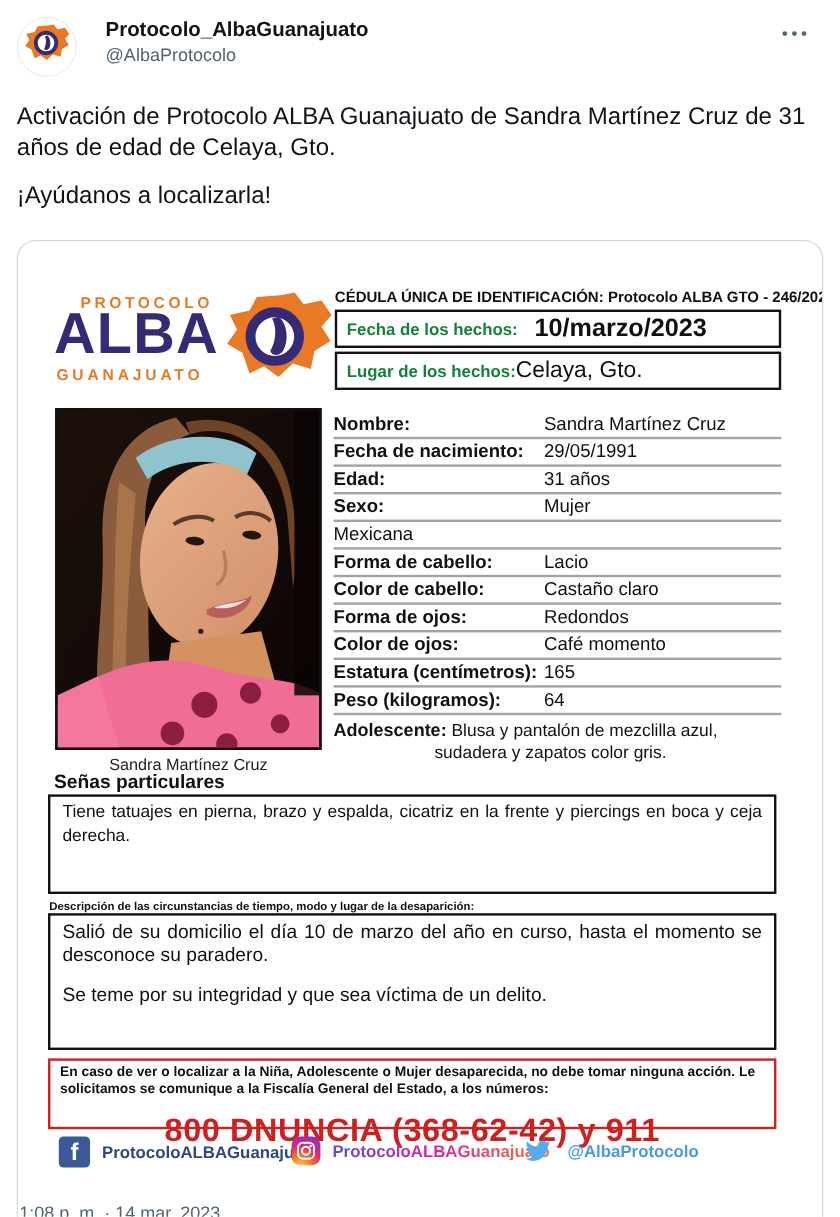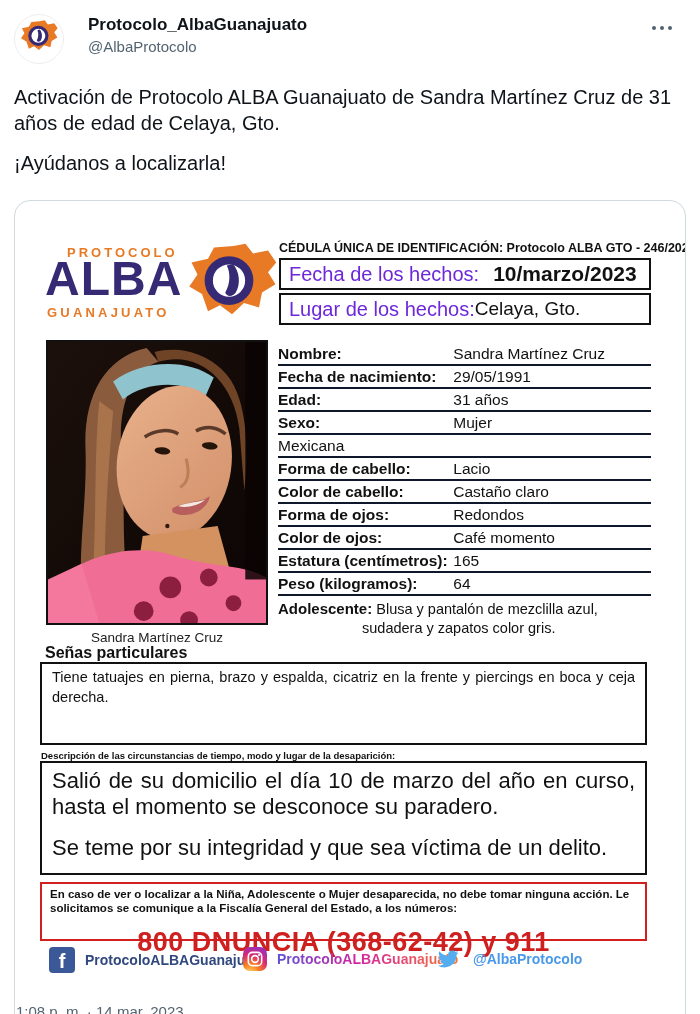--- a/index.html
+++ b/index.html
@@ -42,48 +42,48 @@
 
   
   .ced-header { position:absolute; left:264px; top:40px; width:380px; font-size:12.5px; color:#111; white-space:nowrap; }
   .ced-header b { font-weight:700; }
   .fact-box {
     position:absolute; left:264px; width:372px; height:32px;
     border:2px solid #111; display:flex; align-items:center; padding:0 8px; background:#fff;
   }
   .fact-box.f1 { top:57px; }
   .fact-box.f2 { top:92px; }
-  .fact-label { font-size:20px; font-weight:400; color:#6d28d9; }
+  .fact-label { font-size:14px; font-weight:700; color:#15803d; }
   .fact-value1 { font-size:21px; font-weight:700; margin-left:14px; color:#111; }
   .fact-value2 { font-size:19px; color:#111; }
 
   
   .photo-frame { position:absolute; left:31px; top:139px; width:222px; height:285px; border:2px solid #111; background:#120a07; }
   .photo-frame svg { display:block; width:100%; height:100%; }
   .photo-caption { position:absolute; left:31px; top:429px; width:222px; text-align:center; font-size:13.5px; color:#222; }
 
   
   .fields { position:absolute; left:263px; top:142px; width:373px; }
-  .frow { display:flex; height:23px; align-items:center; border-bottom:2px solid #0f172a; }
+  .frow { display:flex; height:23px; align-items:center; border-bottom:2px solid #a3a3a3; }
   .frow .fl { width:47%; font-size:15.5px; font-weight:700; color:#111; white-space:nowrap; }
   .frow .fv { font-size:15.5px; color:#111; white-space:nowrap; }
   .vestimenta { position:absolute; left:263px; top:399px; width:376px; font-size:14.5px; line-height:1.25; color:#111;
                 padding-left:84px; text-indent:-84px; }
   .vestimenta b { font-weight:700; font-size:15px; }
 
   
   .senas-title { position:absolute; left:30px; top:443px; font-size:16px; font-weight:700; color:#111; }
   .senas-box {
     position:absolute; left:25px; top:461px; width:607px; height:83px;
     border:2px solid #111; padding:4px 10px; font-size:14.5px; line-height:1.35; color:#111; text-align:justify;
   }
   .desc-label { position:absolute; left:26px; top:549px; font-size:9.5px; font-weight:700; color:#111; }
   .desc-box {
     position:absolute; left:25px; top:560px; width:607px; height:114px;
-    border:2px solid #111; padding:5px 10px; font-size:22px; line-height:1.2; color:#111; text-align:justify;
+    border:2px solid #111; padding:5px 10px; font-size:16px; line-height:1.2; color:#111; text-align:justify;
   }
   .desc-box p + p { margin-top:14px; }
 
   
   .alert-box {
     position:absolute; left:25px; top:681px; width:607px; height:59px;
     border:2px solid #d21f1f; padding:3px 8px; background:#fff;
   }
   .alert-text { font-size:11.5px; font-weight:700; line-height:1.25; color:#111; }
   .alert-numbers { text-align:center; font-size:27px; font-weight:700; color:#cf2020; margin-top:11px; letter-spacing:.5px; }

